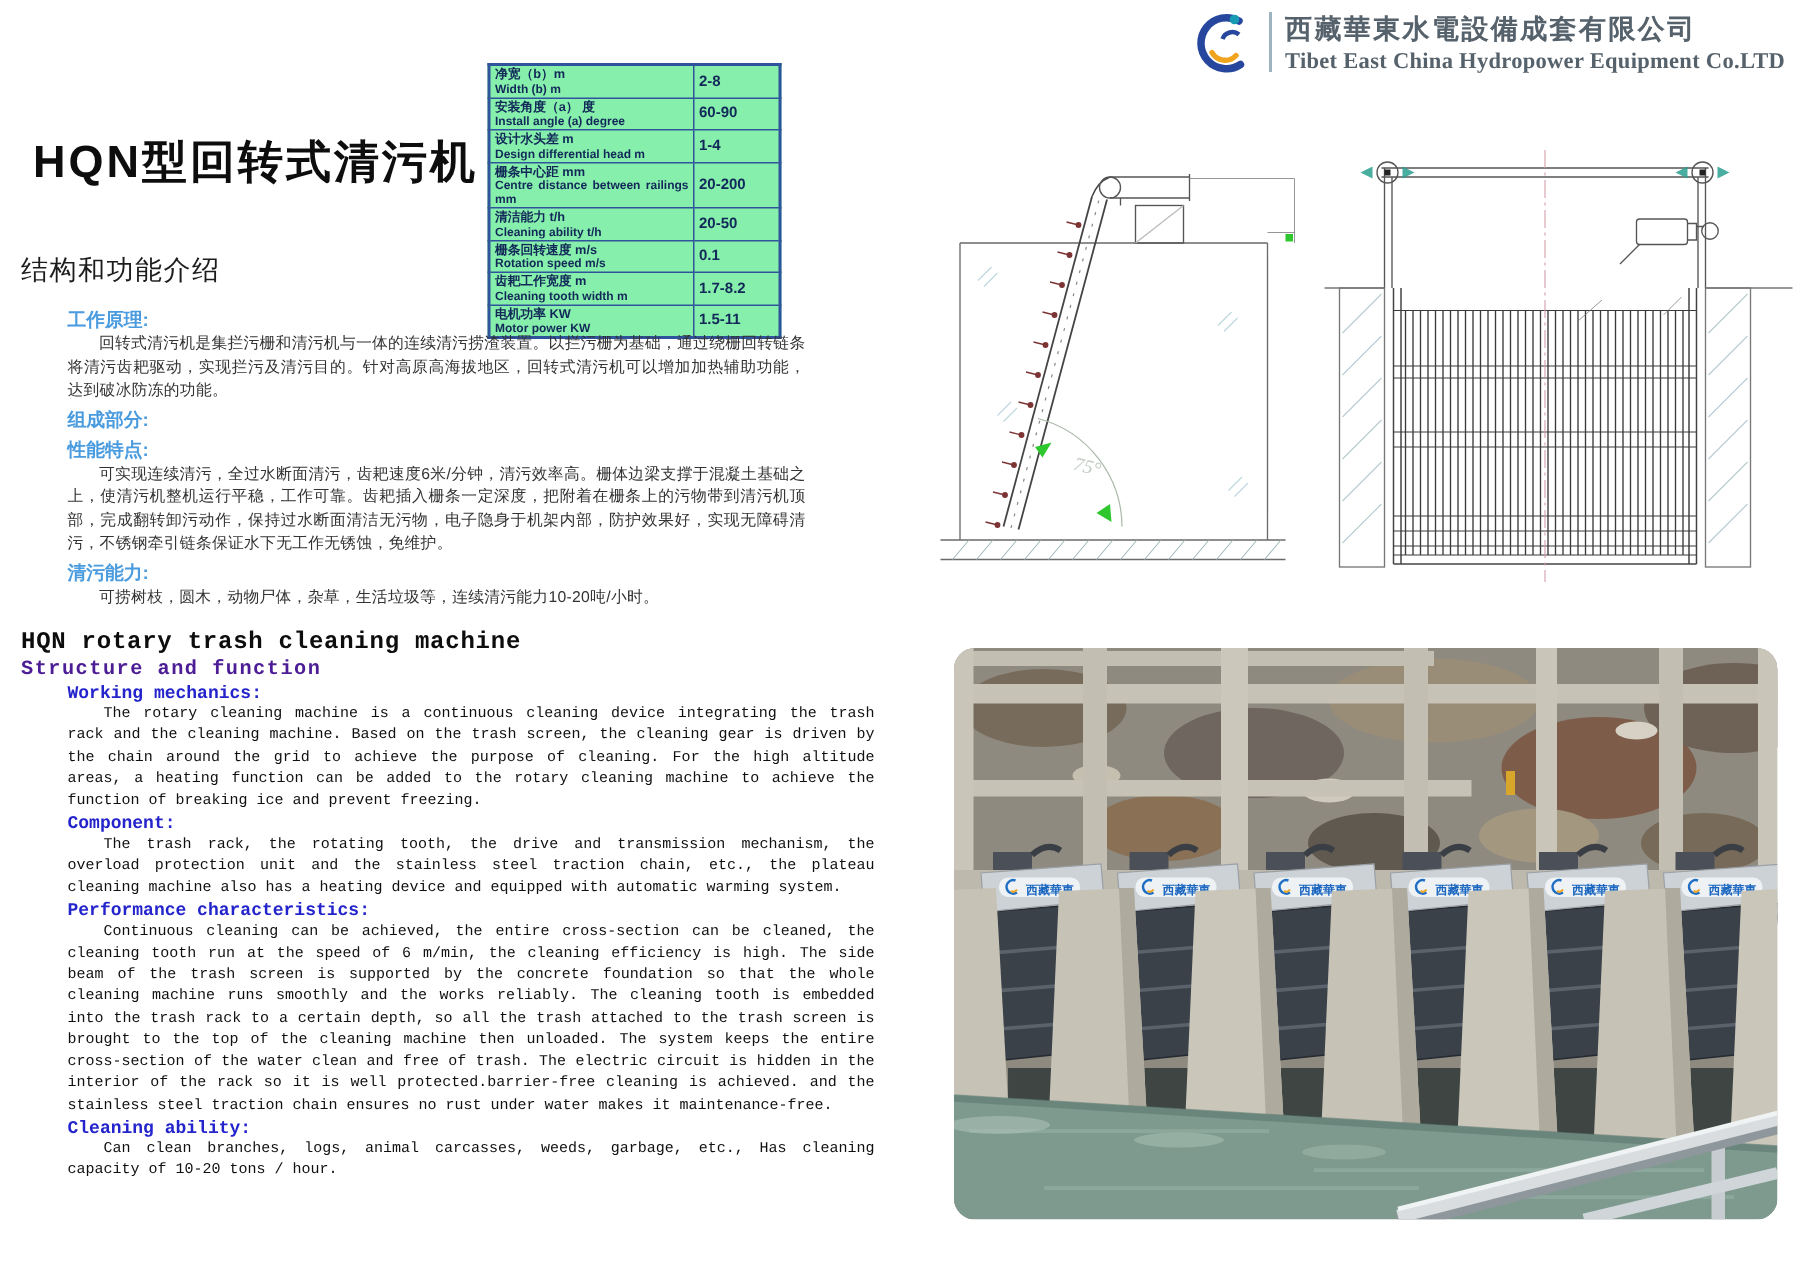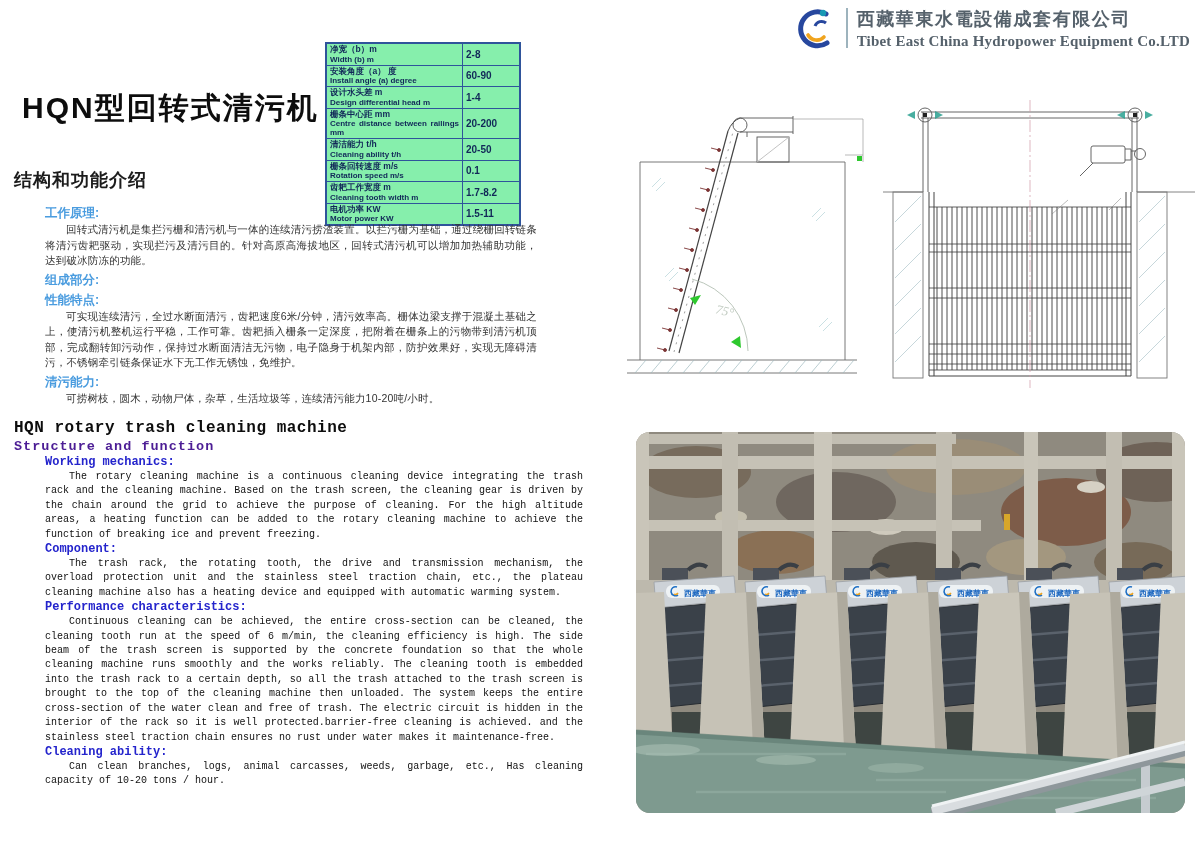--- a/index.html
+++ b/index.html
@@ -21,21 +21,21 @@
   
   .spec-table{position:absolute;left:325px;top:42px;width:196px;border-collapse:collapse;
               background:#86efac;border:2px solid #2f549b;}
   .spec-table td{border:1px solid #2f549b;padding:1px 3px;color:#112858;vertical-align:middle;}
   .spec-table .zh{font-size:8.5px;font-weight:700;line-height:9.5px;}
   .spec-table .en{font-size:8px;font-weight:700;line-height:9px;text-align:justify;}
   .spec-table .val{width:50px;text-align:left;font-size:10px;font-weight:700;}
 
   
   .left-col{position:absolute;left:12px;top:168px;width:566px;}
-  .cn-sub{margin:0 0 11px 2px;font-size:18px;font-weight:700;color:#1c1c1c;letter-spacing:1px;}
+  .cn-sub{margin:0 0 11px 2px;font-size:18px;font-weight:400;color:#1c1c1c;letter-spacing:1px;}
   .cn-sections{margin-left:33px;width:492px;margin-top:12px;}
   .cn-sections .sec{margin-bottom:2px;}
   .cn-sections .sec-label{color:#4a9cdf;font-size:12.5px;font-weight:700;line-height:18px;}
   .cn-sections .sec-body{margin:0;font-size:10.5px;line-height:15.5px;color:#333;
                          text-align:justify;text-indent:2em;letter-spacing:.2px;}
   .en-title{margin:13px 0 2px 2px;font-family:"Liberation Mono",monospace;font-size:16px;
             font-weight:700;color:#0d0d0d;letter-spacing:.5px;}
   .en-sub{margin:0 0 1px 2px;font-family:"Liberation Mono",monospace;font-size:13.5px;
           font-weight:700;color:#4c1d95;letter-spacing:1px;}
   .en-sections{margin-left:33px;width:538px;font-family:"Liberation Mono",monospace;}

